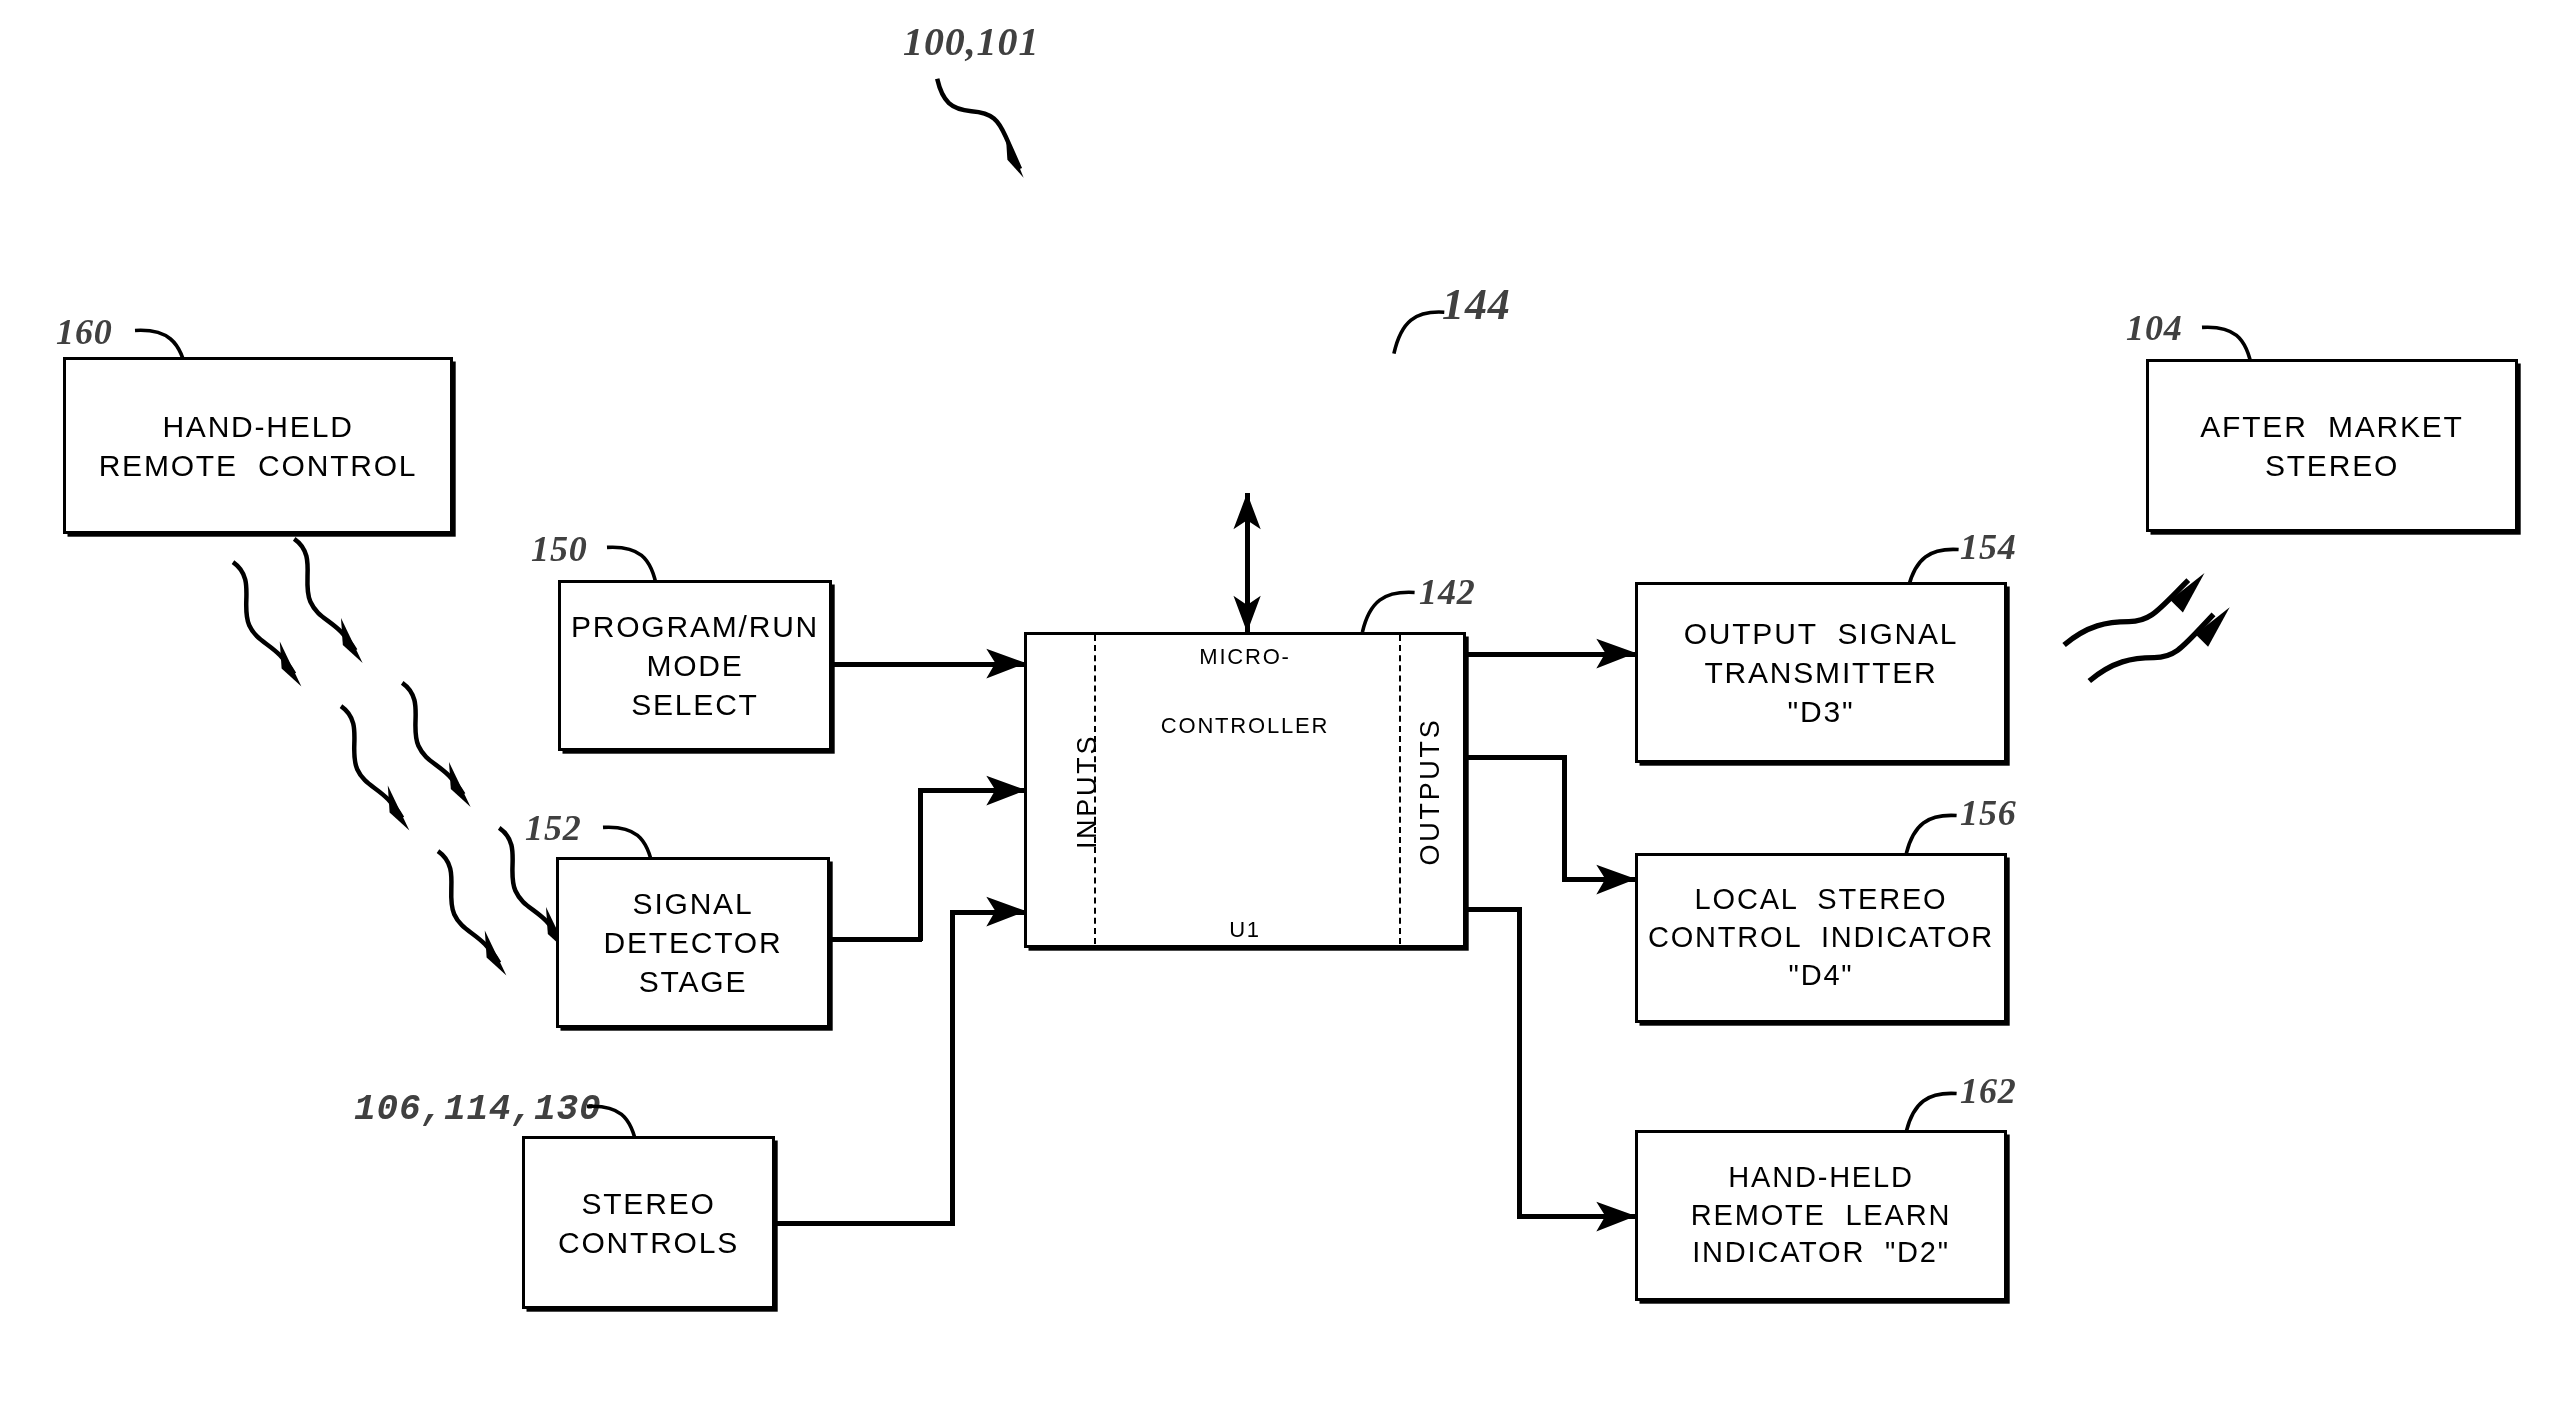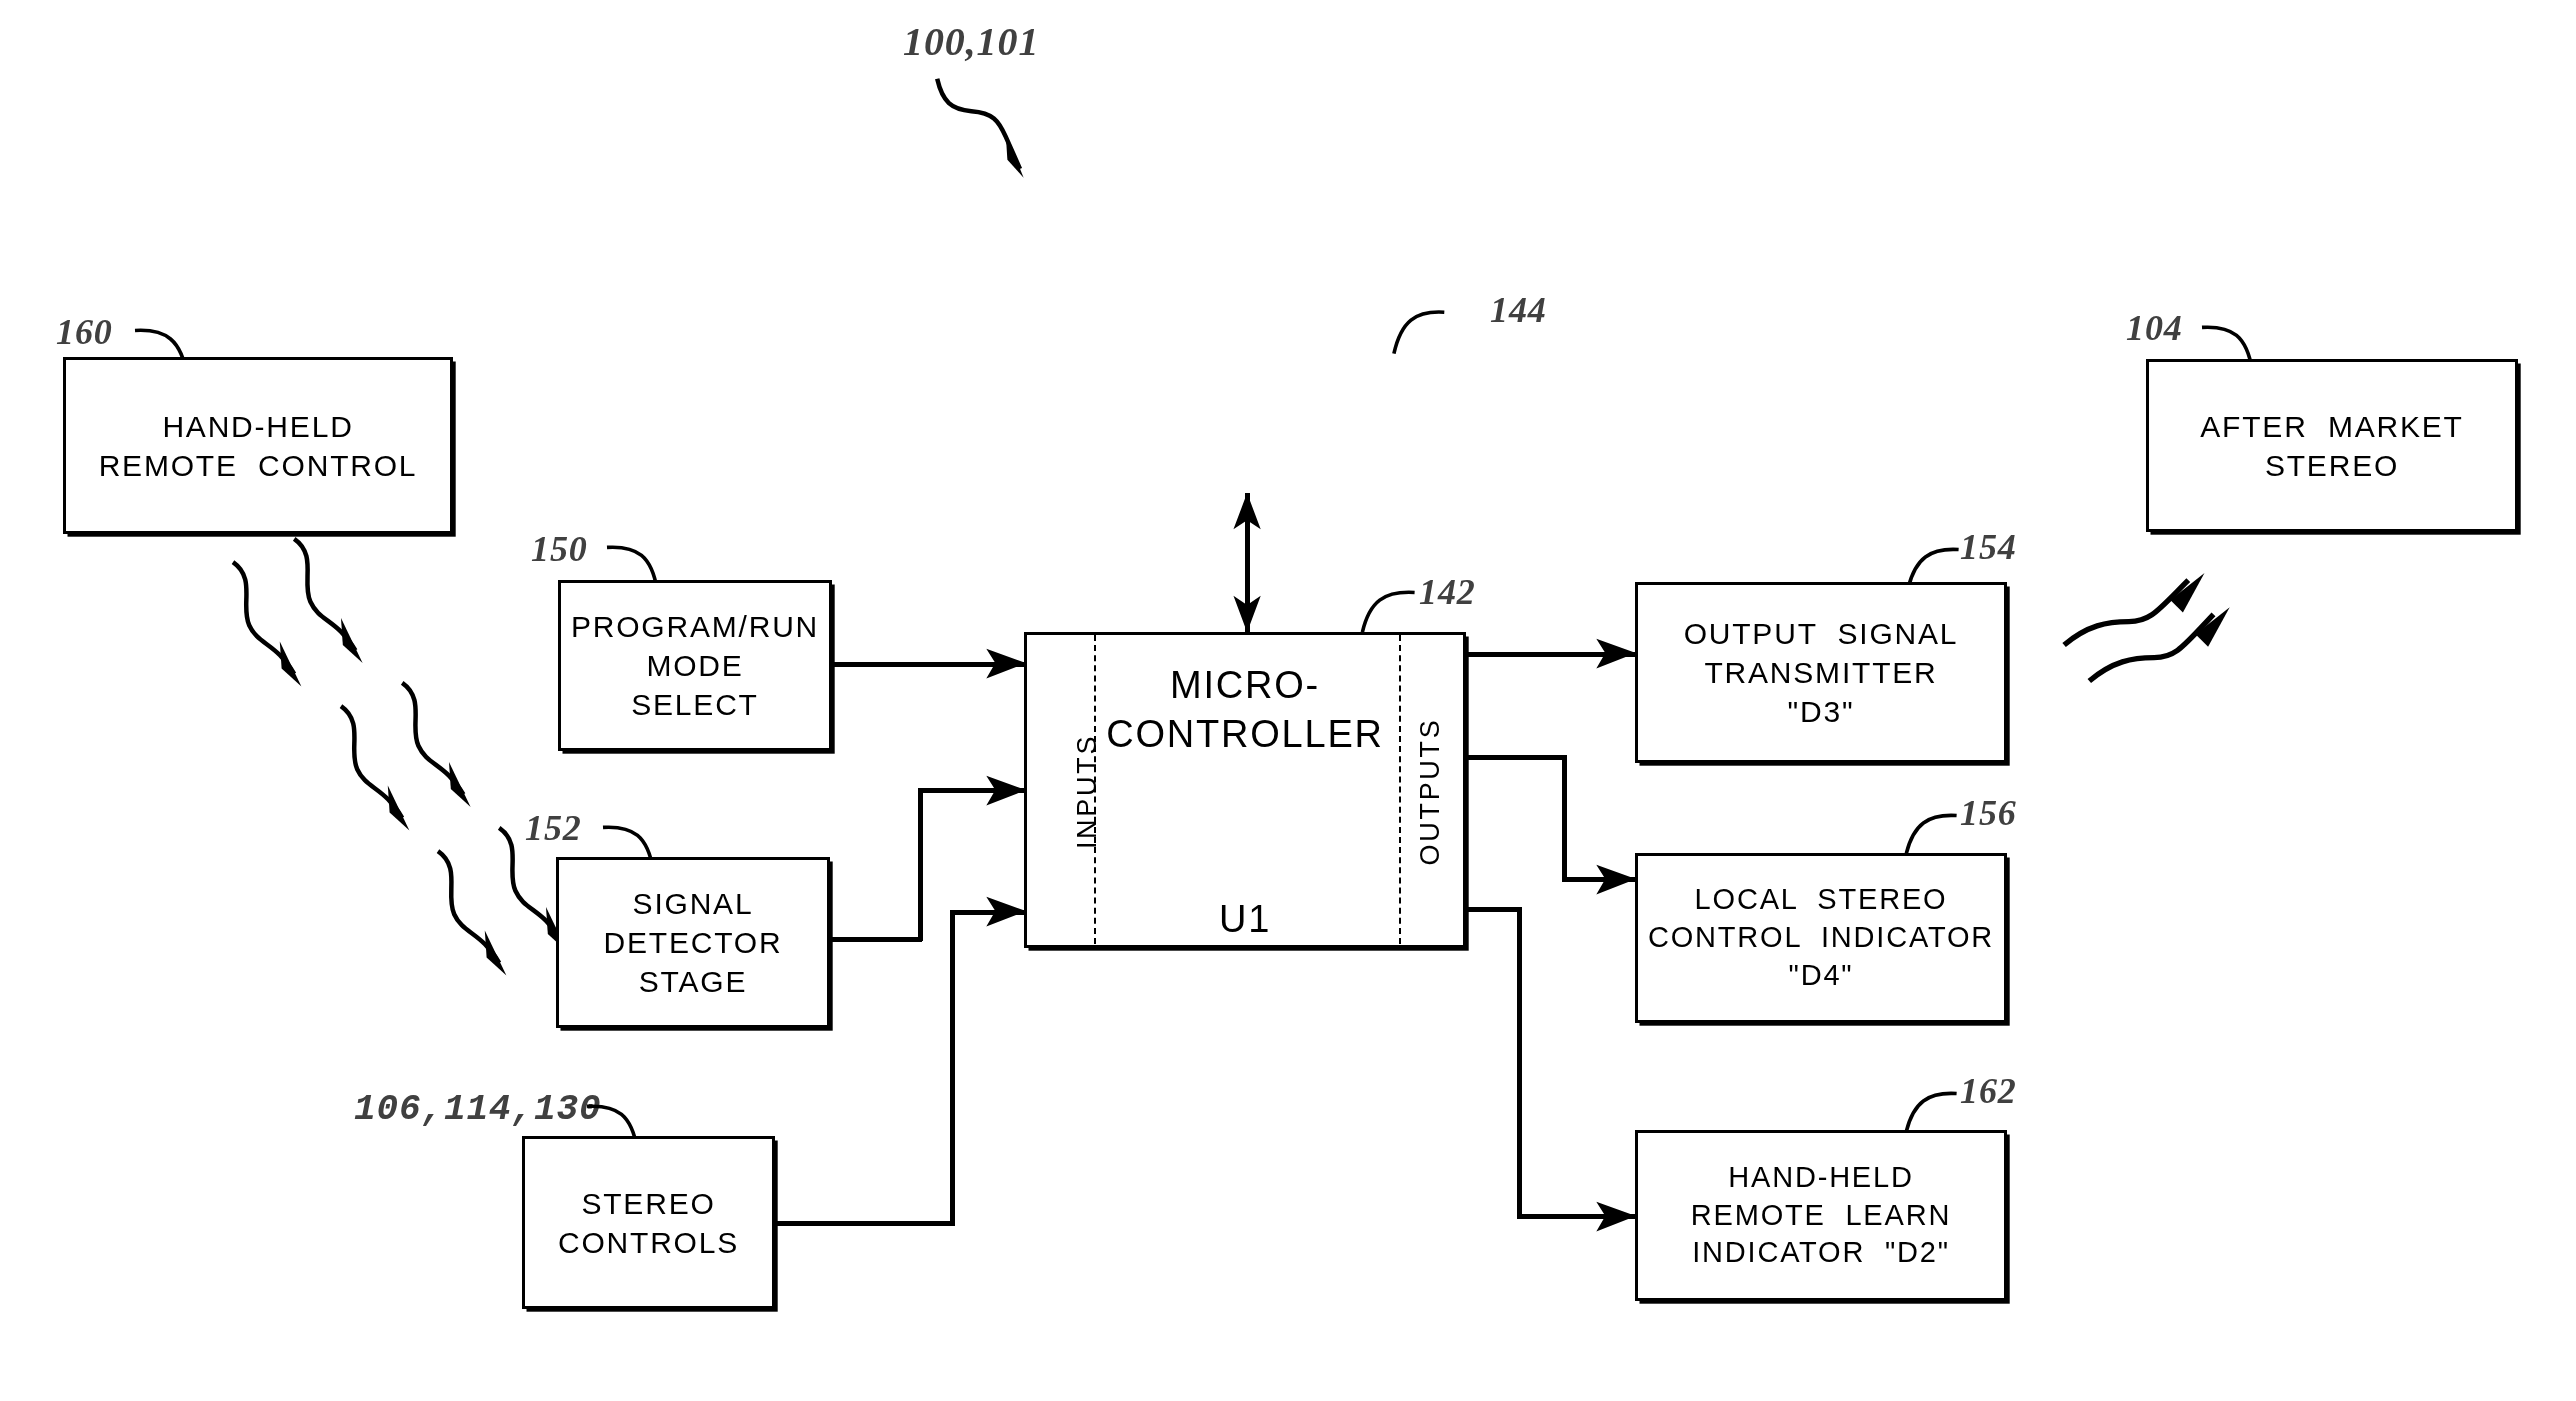--- a/index.html
+++ b/index.html
@@ -78,21 +78,21 @@
   <div class="refnum" style="left:525px;top:807px;font-size:36px;">152</div>
   <svg class="lead" style="left:603px;top:820px;width:70px;height:56px;" viewBox="0 0 78 62" width="70" height="56">
     <path d="M0,8 C34,6 50,18 56,56" fill="none" stroke="#000" stroke-width="4"></path>
   </svg>
 
   <div class="refnum" style="left:354px;top:1089px;font-size:36px;font-family:Liberation Mono, monospace;">106,114,130</div>
   <svg class="lead" style="left:587px;top:1099px;width:70px;height:56px;" viewBox="0 0 78 62" width="70" height="56">
     <path d="M0,8 C34,6 50,18 56,56" fill="none" stroke="#000" stroke-width="4"></path>
   </svg>
 
-  <div class="refnum" style="left:1442px;top:289px;font-size:36px;margin-left:48px;">144</div>
+  <div class="refnum" style="left:1442px;top:279px;font-size:44px;">144</div>
   <svg class="lead" style="left:1381px;top:305px;width:69px;height:54px;" viewBox="0 0 76 60" width="69" height="54">
     <path d="M70,8 C38,6 22,18 14,54" fill="none" stroke="#000" stroke-width="4"></path>
   </svg>
 
   <div class="refnum" style="left:1419px;top:571px;font-size:36px;">142</div>
   <svg class="lead" style="left:1348px;top:585px;width:72px;height:51px;" viewBox="0 0 80 56" width="72" height="51">
     <path d="M74,8 C40,6 24,18 16,52" fill="none" stroke="#000" stroke-width="4"></path>
   </svg>
 
   <div class="refnum" style="left:1960px;top:526px;font-size:36px;">154</div>
@@ -205,21 +205,21 @@
     <span class="ln">DETECTOR</span>
     <span class="ln">STAGE</span>
   </div>
 
   <div class="box" style="left:522px;top:1136px;width:253px;height:173px;font-size:30px;">
     <span class="ln">STEREO</span>
     <span class="ln">CONTROLS</span>
   </div>
 
 
-  <div class="box" style="left:1024px;top:632px;width:442px;height:316px;font-size:38px;justify-content:center;padding-top:25px;">
+  <div class="box" style="left:1024px;top:632px;width:442px;height:316px;font-size:22px;justify-content:space-between;padding-top:8px;">
     <span class="ln">MICRO-</span>
     <span class="ln">CONTROLLER</span>
     <span class="ln sublabel" style="margin-top:135px;">U1</span>
   </div>
 
   <div class="dash" style="left:1094px;top:635px;height:309px;"></div>
   <div class="dash" style="left:1399px;top:635px;height:309px;"></div>
   <div class="vlabel" style="left:997px;top:776px;width:181px;font-size:27px;text-align:center;transform:rotate(-90deg);">INPUTS</div>
   <div class="vlabel" style="left:1340px;top:776px;width:181px;font-size:27px;text-align:center;transform:rotate(-90deg);">OUTPUTS</div>
 

